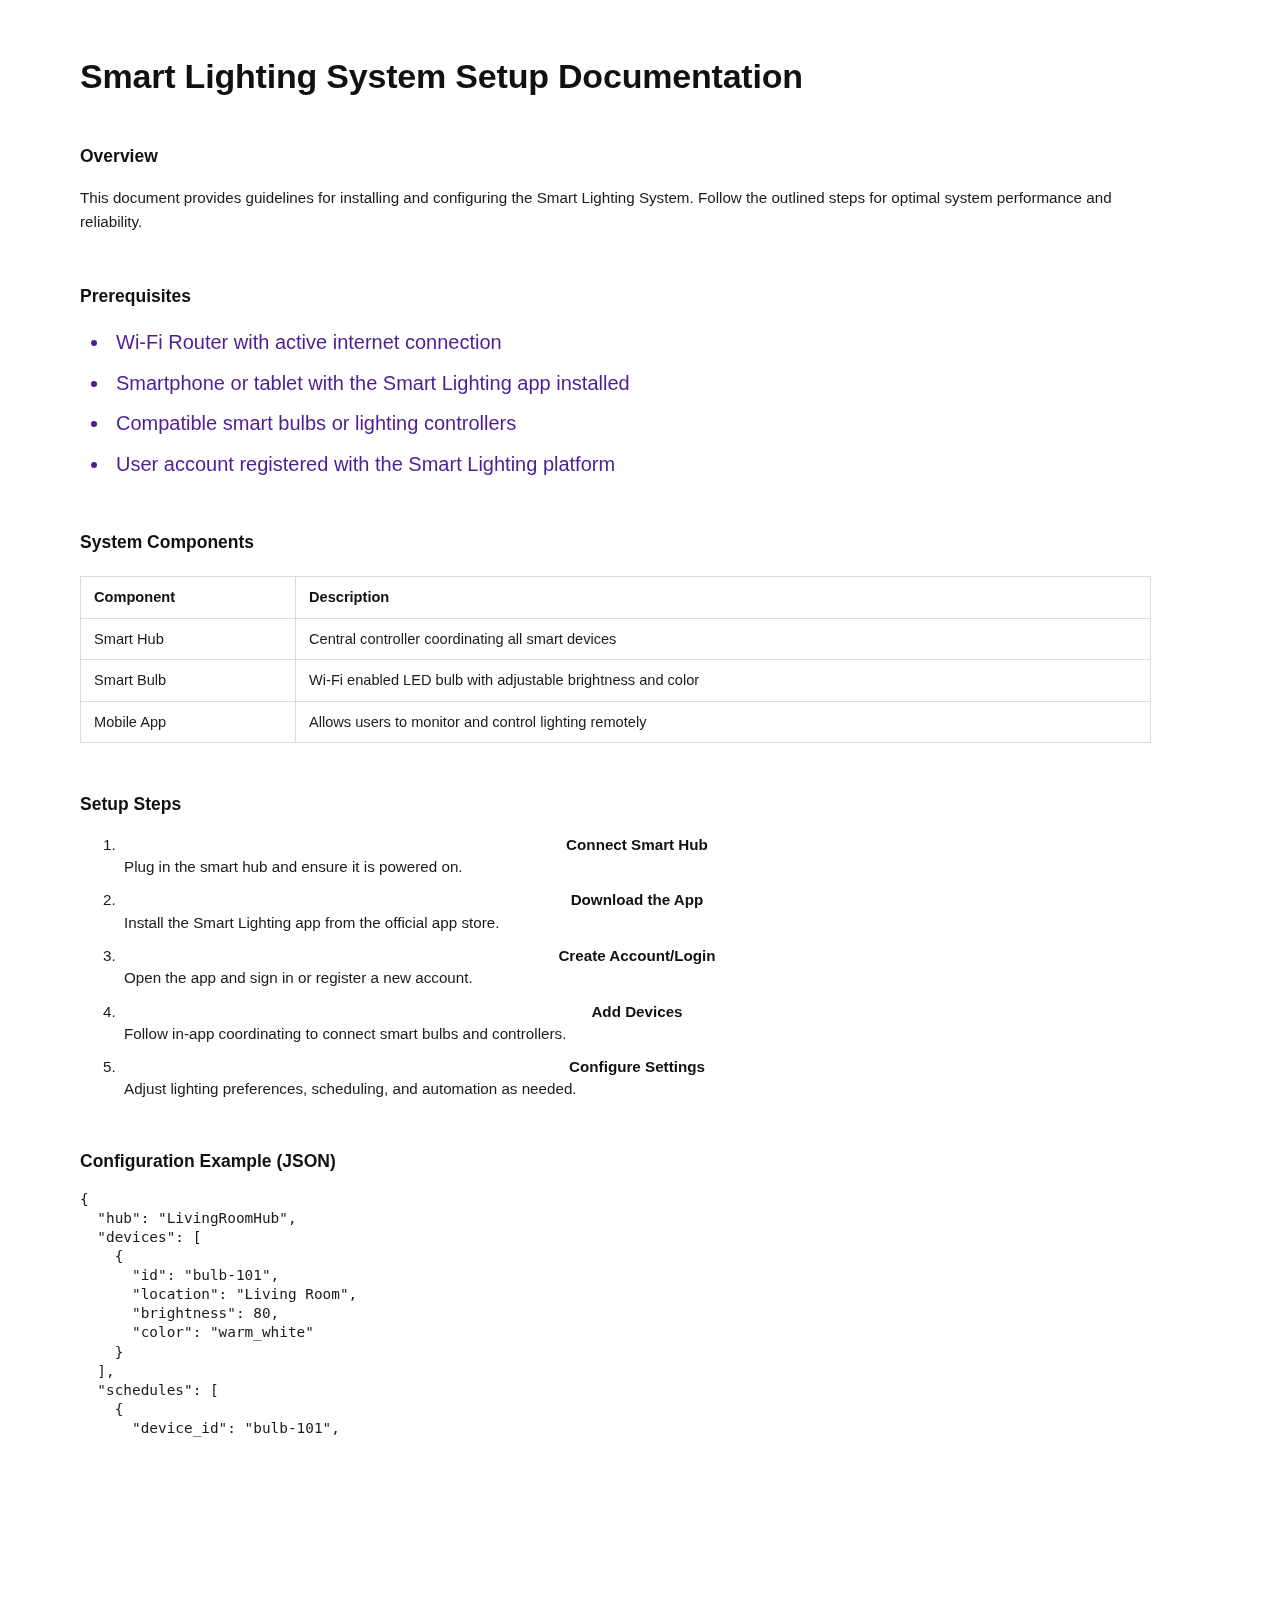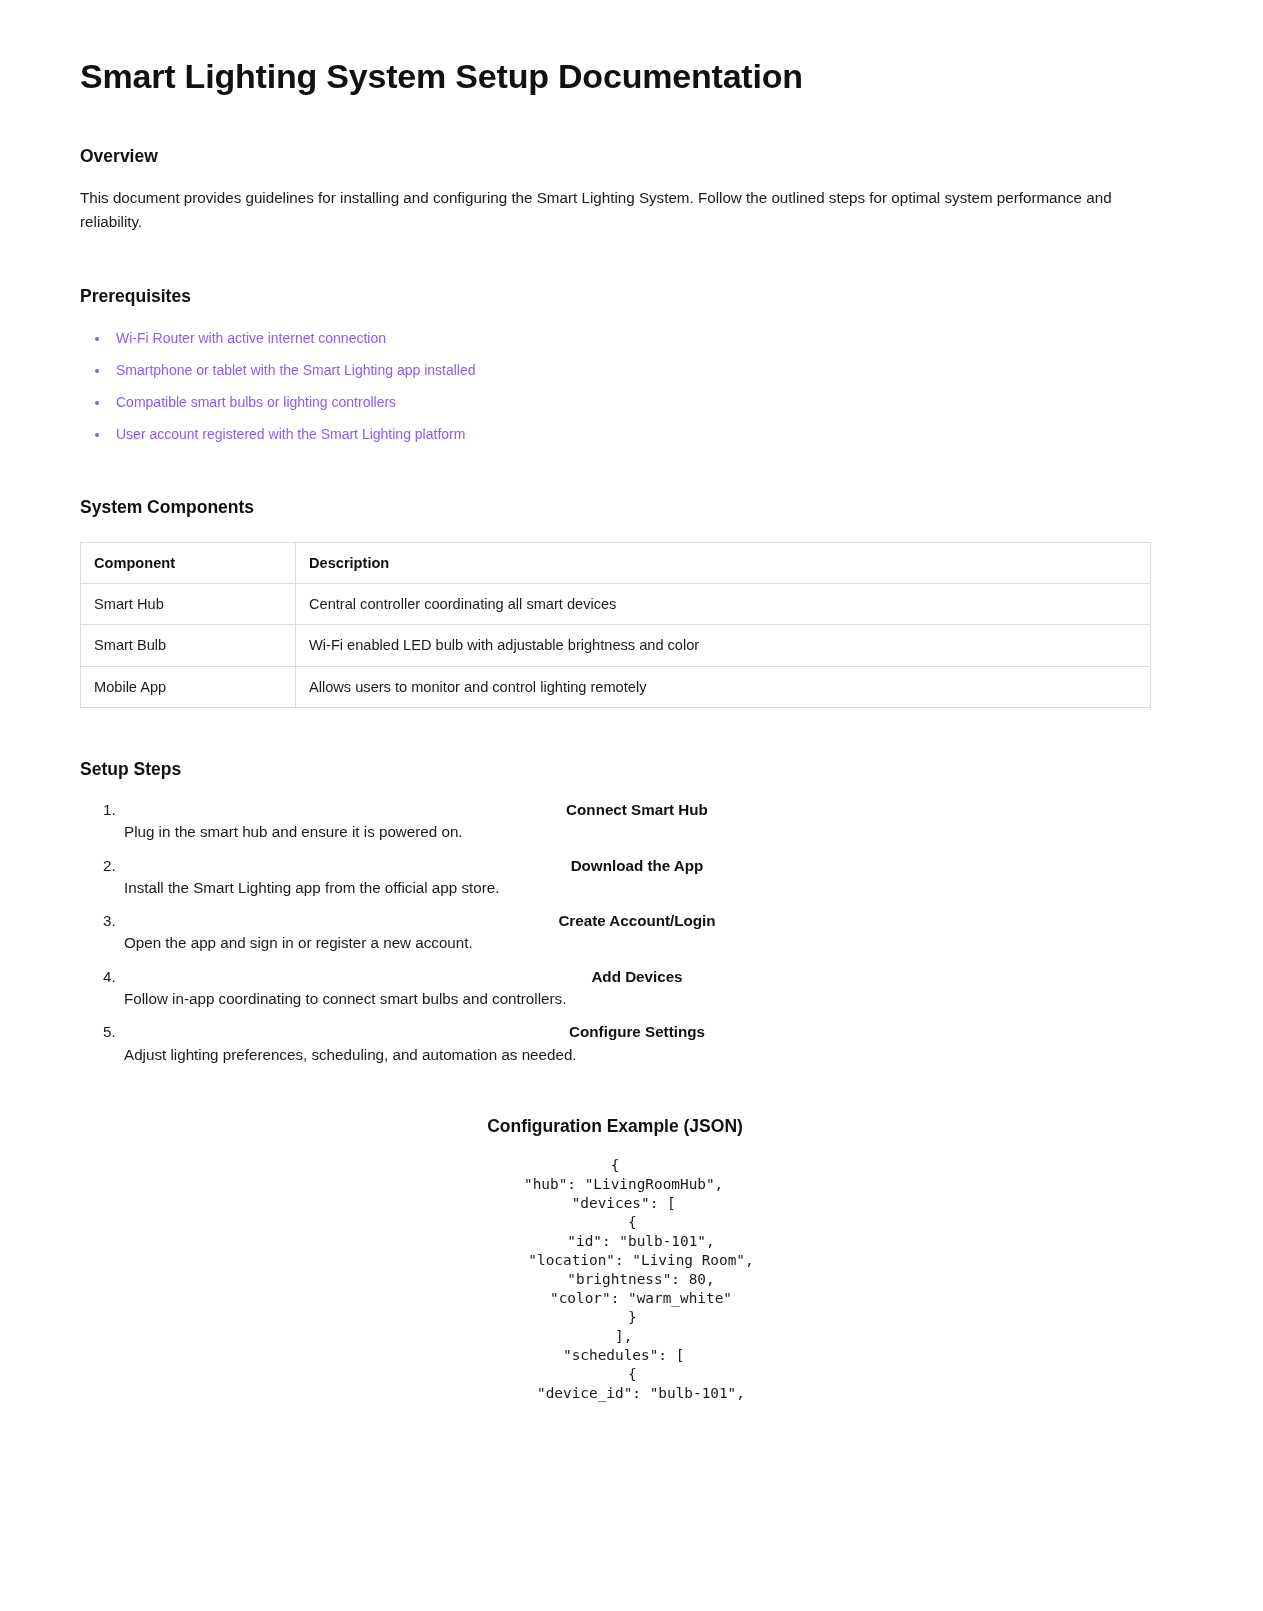--- a/index.html
+++ b/index.html
@@ -39,38 +39,38 @@
     font-size: 17.5px;
     font-weight: bold;
     color: #111111;
     margin: 0;
     line-height: 1.3;
   }
   .sec-overview    { margin-top: 47px; }
   .sec-prereq      { margin-top: 52px; }
   .sec-components  { margin-top: 52px; }
   .sec-steps       { margin-top: 50px; }
-  .sec-config      { margin-top: 50px; text-align: center; }
+  .sec-config      { margin-top: 50px; }
 
   p.body-text {
     font-size: 15.2px;
     line-height: 1.55;
     color: #1b1b1b;
     margin: 19px 0 0 0;
     max-width: 1072px;
   }
   ul.prereq-list {
     margin: 20px 0 0 0;
     padding-left: 30px;
     list-style-type: disc;
   }
   ul.prereq-list li {
-    font-size: 14px;
+    font-size: 20px;
     line-height: 1.45;
-    color: #8b5cf6;
+    color: #4c1d95;
     margin-bottom: 11.5px;
     padding-left: 6px;
   }
   table.components-table {
     margin-top: 23px;
     border-collapse: collapse;
     width: 1071px;
     table-layout: fixed;
   }
   table.components-table th,

